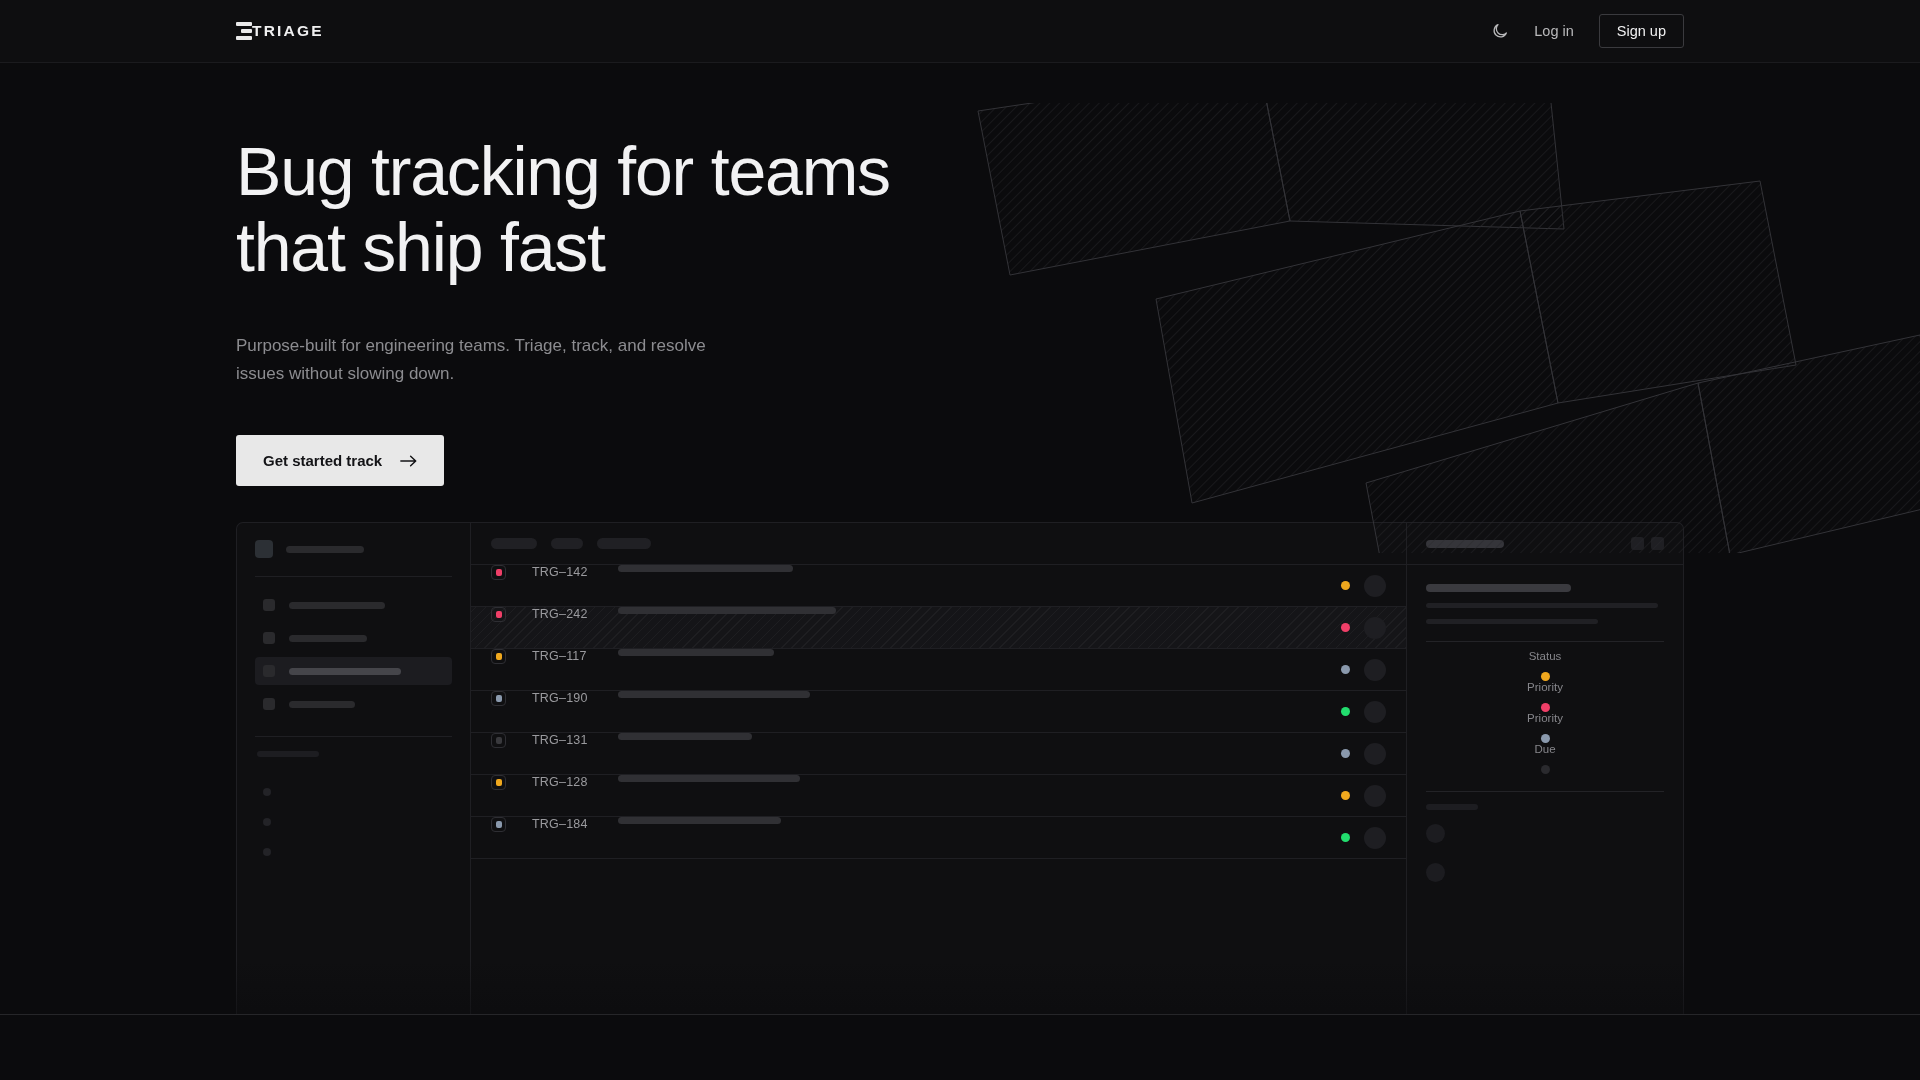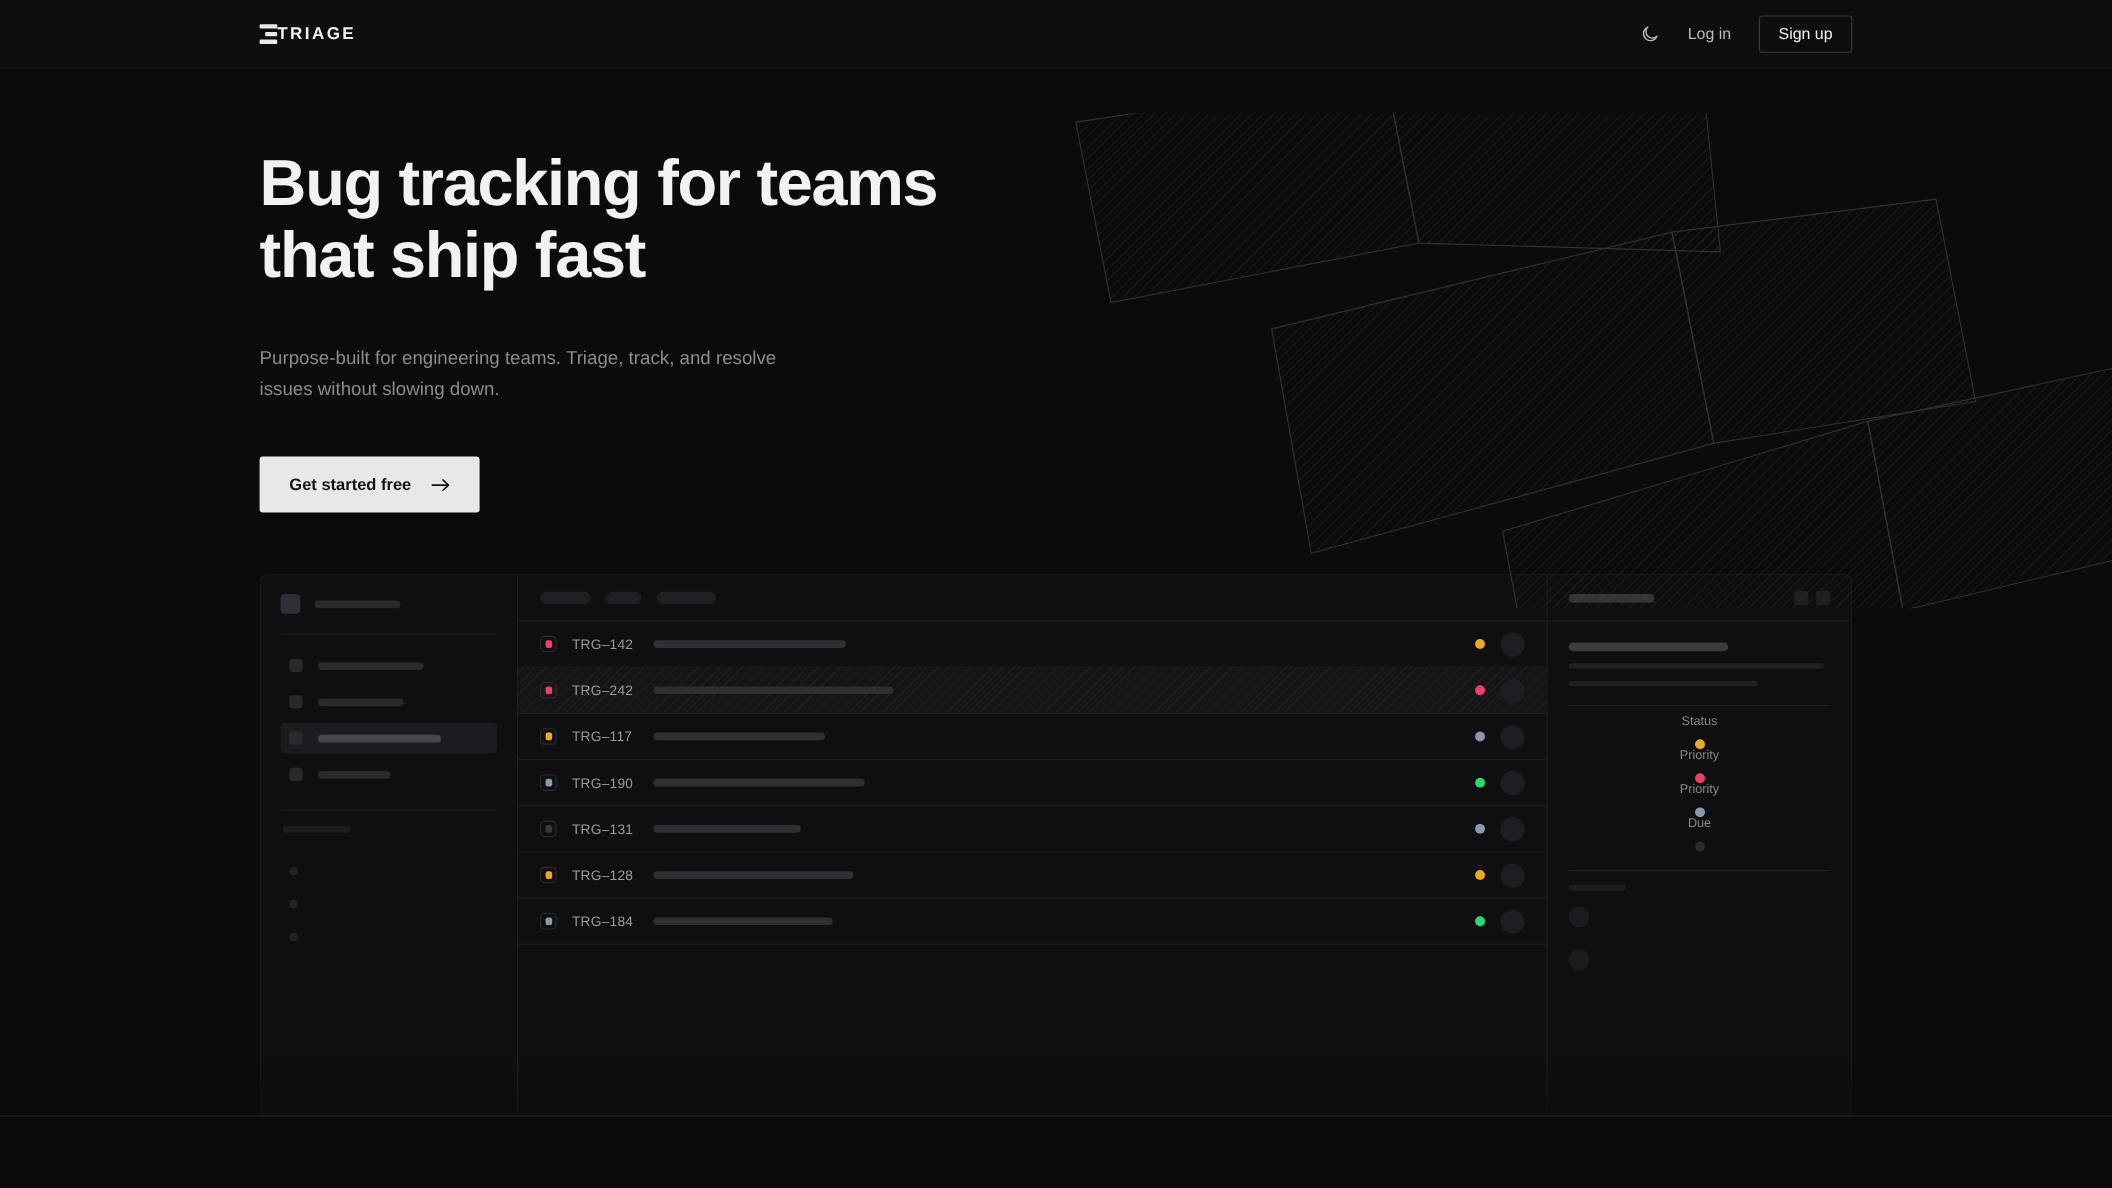--- a/index.html
+++ b/index.html
@@ -72,23 +72,23 @@
 
   
   .hero {
     position: relative;
     padding: 0 236px;
     z-index: 10;
   }
   .hero-inner { position: relative; z-index: 5; }
   .hero h1 {
     color: #f2f2f3;
-    font-size: 59px;
+    font-size: 68px;
     line-height: 1.12;
-    font-weight: bold;
+    font-weight: normal;
     letter-spacing: -1.2px;
     padding-top: 70px;
     max-width: 760px;
   }
   .hero-sub {
     color: #8c8c90;
     font-size: 17px;
     line-height: 1.62;
     max-width: 500px;
     margin-top: 47px;
@@ -165,22 +165,22 @@
   .list-toolbar {
     height: 42px; flex: none;
     border-bottom: 1px solid #1f1f23;
     display: flex; align-items: center; gap: 14px;
     padding: 0 20px;
   }
   .chip { height: 11px; border-radius: 6px; background: #202024; cursor: pointer; }
   .row {
     height: 42px; flex: none;
     border-bottom: 1px solid #1f1f23;
-    display: flex; align-items: center;
-    padding: 0 20px; gap: 14px;
+    display: flex; 
+    padding: 0 20px; gap: 26px;
     cursor: pointer;
     position: relative;
   }
   .row.hl {
     background-color: #151518;
     background-image: repeating-linear-gradient(
       -45deg, rgba(255,255,255,.040) 0 1px, transparent 1px 7px);
   }
   .prio {
     width: 15px; height: 15px; flex: none;
@@ -280,21 +280,21 @@
       </g>
     </svg>
 
     <div class="hero-inner">
       <h1>
         <span>Bug tracking for teams</span><br>
         <span>that ship fast</span>
       </h1>
       <p class="hero-sub">Purpose-built for engineering teams. Triage, track, and resolve issues without slowing down.</p>
       <button class="cta-btn">
-        <span>Get started free</span>
+        <span>Get started track</span>
         <svg class="cta-arrow" viewBox="0 0 20 14" fill="none" stroke="#131316" stroke-width="1.7" stroke-linecap="round" stroke-linejoin="round">
           <path d="M1 7h17M12.5 1.5L18.5 7l-6 5.5"></path>
         </svg>
       </button>
     </div>
   </section>
 
   <div class="mock">
 
     <aside class="mock-sidebar">

